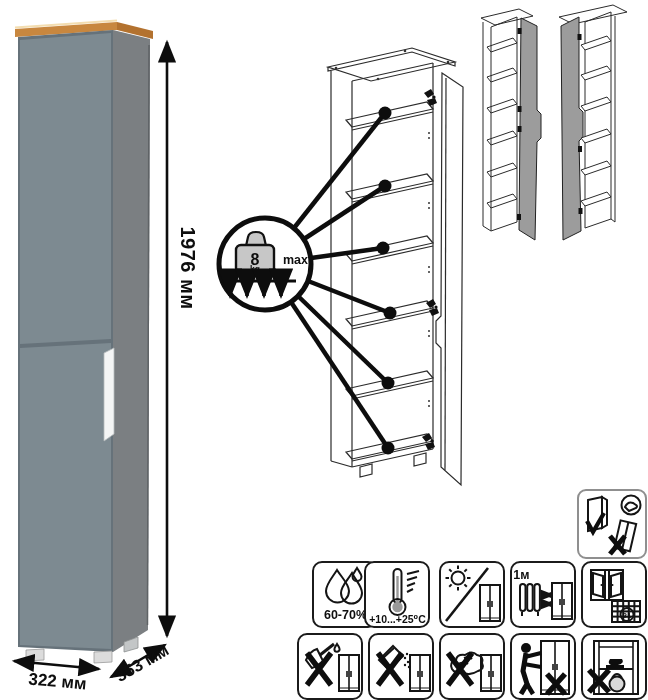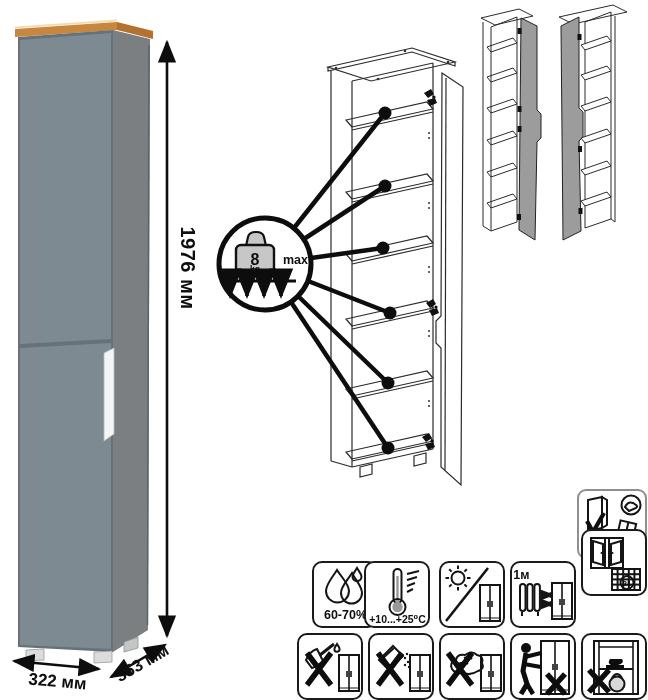--- a/index.html
+++ b/index.html
@@ -296,21 +296,21 @@
           <line x1="25" y1="48" x2="25" y2="52"></line>
       </g>
       <g stroke="#141414" stroke-width="2">
         <line x1="32" y1="31" x2="40" y2="31" marker-start="url(#arr2)" marker-end="url(#arr2)"></line>
         <line x1="32" y1="40" x2="40" y2="40" marker-start="url(#arr2)" marker-end="url(#arr2)"></line>
       </g>
       <use href="#ward" x="38" y="18"></use>
     </svg>
   </div>
 
-  <div class="icon-box" style="left:581px;top:529px">
+  <div class="icon-box" style="left:581px;top:561px">
     <svg width="61" height="62" viewBox="0 0 61 62">
       <rect x="7" y="6" width="32" height="30" class="ic" fill="#fff"></rect>
       <line x1="21" y1="6" x2="21" y2="36" class="ic" stroke-width="1.4"></line>
       <line x1="25" y1="6" x2="25" y2="36" class="ic" stroke-width="1.4"></line>
       <polygon points="9,9 19,12 19,33 9,30" class="ic" stroke-width="1.4" fill="#fff"></polygon>
       <polygon points="37,9 27,12 27,33 37,30" class="ic" stroke-width="1.4" fill="#fff"></polygon>
       <circle cx="17.5" cy="21" r="1" fill="#141414"></circle>
         <circle cx="28.5" cy="21" r="1" fill="#141414"></circle>
       <g>
         <rect x="28" y="37" width="28" height="21" class="ic" stroke-width="1.4" fill="#fff"></rect>

